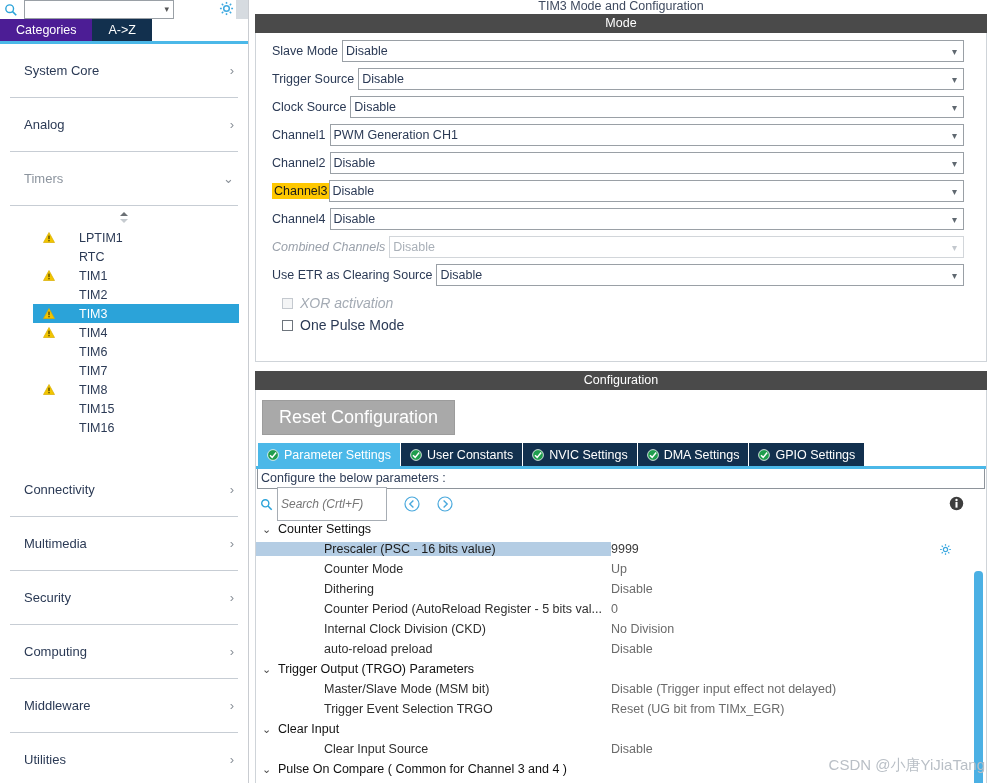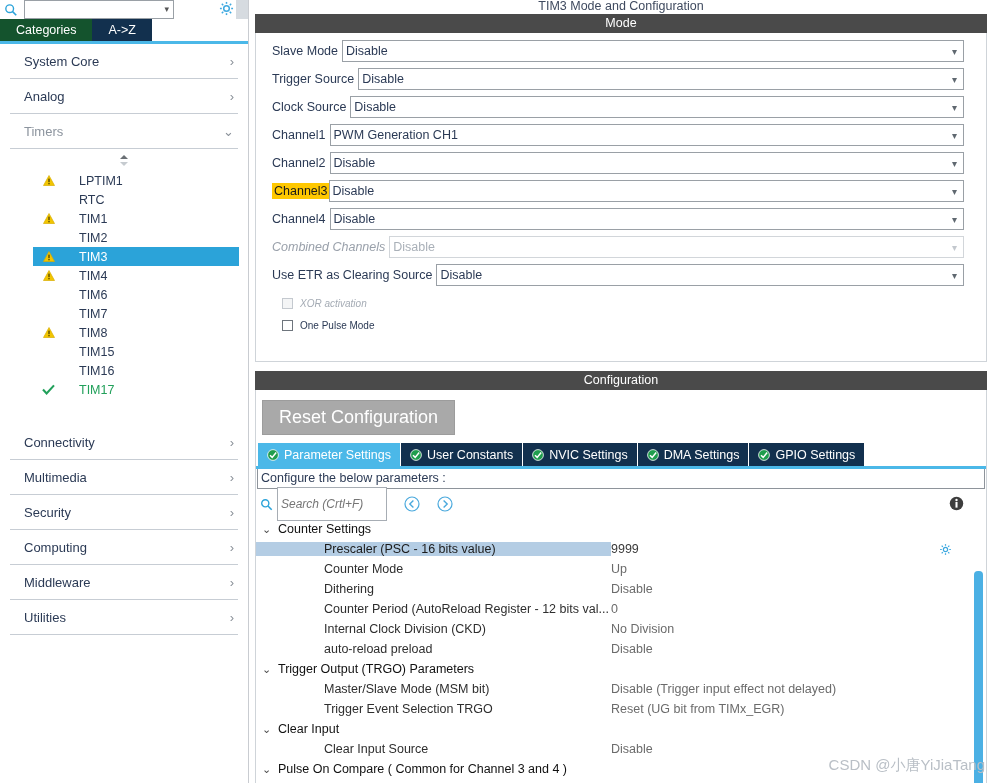--- a/index.html
+++ b/index.html
@@ -31,26 +31,26 @@
   }
   .side-search-box .chev{font-size:9px;color:#555;padding-right:4px;line-height:1;}
   .side-gear{position:absolute;right:14px;top:1px;width:15px;height:15px;color:#3fa9e0;}
   .side-scroll-strip{position:absolute;right:0;top:0;width:12px;height:19px;background:#d6dbe0;}
 
   .tabs-cat{display:flex;align-items:flex-end;height:22px;background:#ffffff;}
   .tab-cat{
     height:22px;line-height:22px;padding:0 16px;font-size:12.5px;
     color:#ffffff;background:#12304e;cursor:pointer;white-space:nowrap;
   }
-  .tab-cat.active{background:#14532d;}
+  .tab-cat.active{background:#4c1d95;}
   .cat-underline{height:3px;background:#4bb8e8;width:100%;}
 
   .cat-list{padding:0 10px;box-sizing:border-box;}
   .cat-item{
-    height:35px;display:flex;align-items:center;justify-content:space-between;
+    height:54px;display:flex;align-items:center;justify-content:space-between;
     border-bottom:1px solid #c7cdd4;
     font-size:13px;color:#2b3a55;cursor:pointer;padding:0 4px 0 14px;
     box-sizing:border-box;
   }
   .cat-item.dim{color:#8c949e;}
   .cat-item .chev-r{color:#8a9199;font-size:13px;font-weight:300;}
   .cat-item .chev-d{color:#8a9199;font-size:13px;font-weight:300;}
 
   .spin-wrap{height:22px;display:flex;align-items:center;justify-content:center;}
   .spin{width:12px;height:13px;display:block;}
@@ -95,21 +95,21 @@
     display:flex;align-items:center;justify-content:space-between;
     box-sizing:border-box;padding:0 6px 0 3px;font-size:12.5px;color:#2b3a55;
     cursor:pointer;
   }
   .fsel.dim{border-color:#d2d6da;color:#a9b0b8;}
   .fsel .cv{font-size:10px;color:#606870;}
   .fsel.dim .cv{color:#c3c8ce;}
   .crow{display:flex;align-items:center;height:22px;padding-left:26px;gap:7px;}
   .cbox{width:11px;height:11px;border:1px solid #6e757d;background:#fff;box-sizing:border-box;}
   .cbox.dim{border-color:#c4c9cf;background:#f4f5f6;}
-  .clabel{font-size:10px;color:#2b3a55;}
+  .clabel{font-size:14px;color:#2b3a55;}
   .clabel.dim{color:#a4abb4;font-style:italic;}
 
   .cfg-box{
     margin:0 6px;border:1px solid #cfd4d9;border-top:none;background:#fff;
     box-sizing:border-box;height:395px;position:relative;
   }
   .reset-wrap{padding:10px 0 0 6px;}
   .reset-btn{
     display:inline-block;background:#a9a9a9;color:#ffffff;border:1px solid #9c9c9c;
     font-size:18px;padding:6px 16px;cursor:pointer;
@@ -301,28 +301,20 @@
       <div class="timer-item">
         <span class="ico-slot"></span>
         <span>TIM15</span>
       </div>
 
       <div class="timer-item">
         <span class="ico-slot"></span>
         <span>TIM16</span>
       </div>
 
-      <div class="timer-item ok">
-        <span class="ico-slot">
-          <svg class="chk" viewBox="0 0 13 11">
-              <polyline points="1,5.5 4.6,9.4 12,1.4" fill="none" stroke="#21a05a" stroke-width="2.1"></polyline>
-            </svg>
-        </span>
-        <span>TIM17</span>
-      </div>
 
     </div>
 
     <div class="timer-gap"></div>
 
     <div class="cat-item">
       <span>Connectivity</span>
       <span class="chev-r">›</span>
     </div>
     <div class="cat-item">
@@ -538,21 +530,21 @@
 
       <div class="trow leaf">
         <span class="tname">Counter Mode</span>
         <span class="tval">Up</span>
       </div>
       <div class="trow leaf">
         <span class="tname">Dithering</span>
         <span class="tval">Disable</span>
       </div>
       <div class="trow leaf">
-        <span class="tname">Counter Period (AutoReload Register - 12 bits val...</span>
+        <span class="tname">Counter Period (AutoReload Register - 5 bits val...</span>
         <span class="tval">0</span>
       </div>
       <div class="trow leaf">
         <span class="tname">Internal Clock Division (CKD)</span>
         <span class="tval">No Division</span>
       </div>
       <div class="trow leaf">
         <span class="tname">auto-reload preload</span>
         <span class="tval">Disable</span>
       </div>

